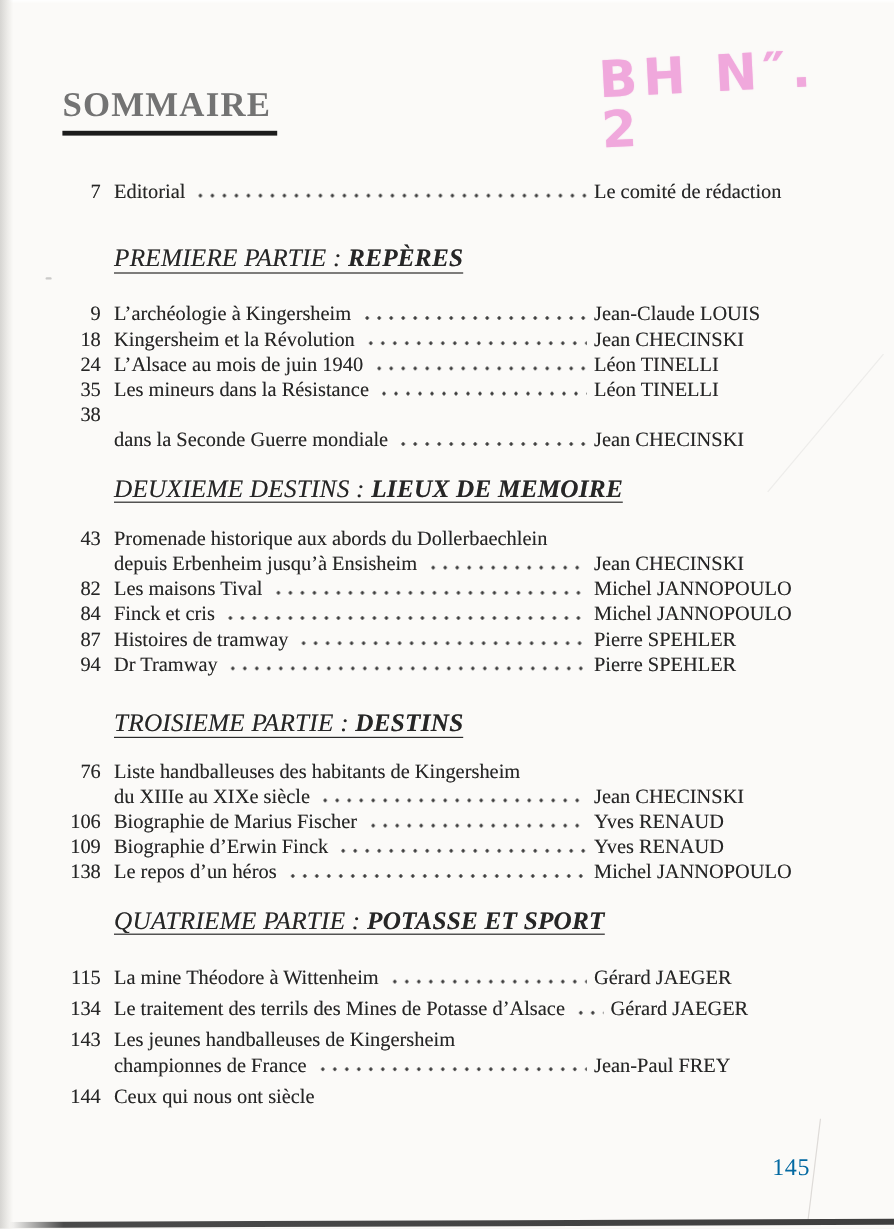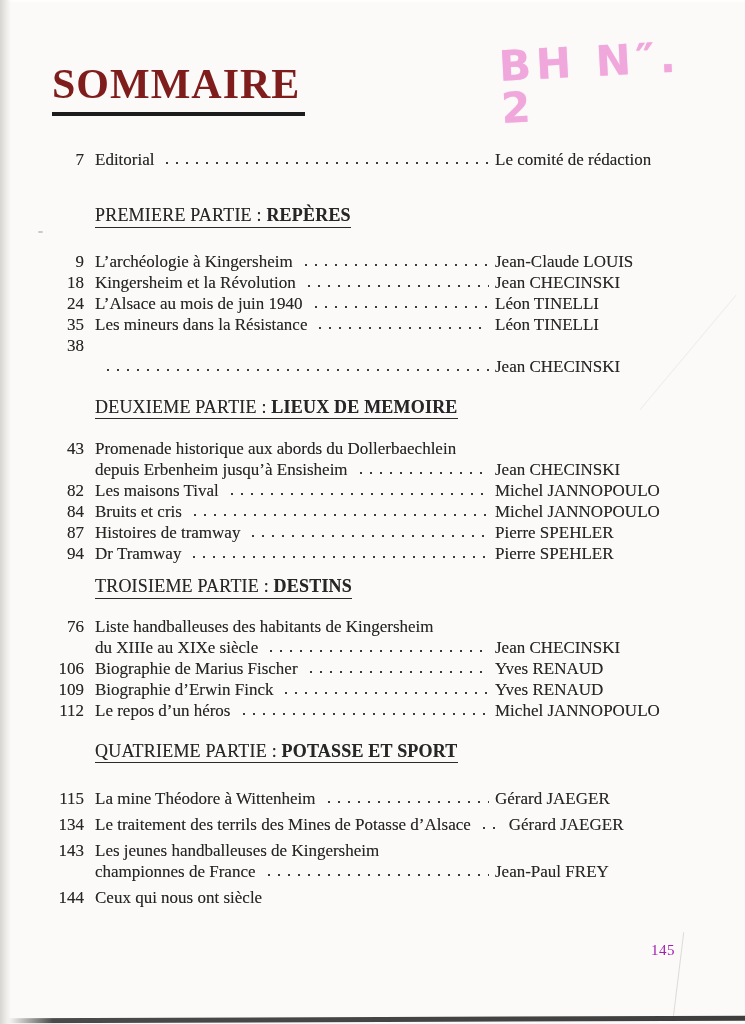--- a/index.html
+++ b/index.html
@@ -46,23 +46,23 @@
     position:absolute;left:500px;top:40px;width:230px;
     font-family:"DejaVu Sans",sans-serif;
     font-weight:bold;font-size:42px;line-height:1;
     color:#f0a8dc;letter-spacing:5px;
     transform:rotate(-3deg);
     text-shadow:0 0 1px rgba(240,168,220,0.6);
   }
 
   
   .title{
-    position:absolute;left:52px;top:60px;margin:0;
-    font-size:42px;font-weight:bold;letter-spacing:1px;
-    color:#7f1d1d;
+    position:absolute;left:52px;top:72px;margin:0;
+    font-size:29px;font-weight:bold;letter-spacing:1px;
+    color:#737373;
     border-bottom:4px solid #1c1c1c;
     padding:0 5px 4px 0;
     display:inline-block;
   }
 
   
   .toc{
     position:absolute;left:52px;top:149px;width:648px;
     font-size:17px;line-height:21px;
     text-shadow:0 0 0.5px rgba(50,50,50,0.45);
@@ -75,37 +75,38 @@
   .leader{
     flex:1 1 auto;min-width:24px;margin:0 6px 0 8px;
     background-image:radial-gradient(circle,#3c3c3c 1.2px,rgba(0,0,0,0) 1.5px);
     background-size:10px 8px;
     background-repeat:repeat-x;
     background-position:left bottom 3px;
   }
   .author{width:205px;flex:none;white-space:nowrap;}
 
   .sec-head{
-    margin:0;font-size:18px;font-weight:normal;line-height:20px;
+    margin:0;font-size:21px;font-weight:normal;line-height:20px;
     margin-left:43px;display:inline-block;
     border-bottom:1.6px solid #2a2a2a;padding-bottom:1.5px;
     letter-spacing:0.2px;
+    font-style:italic;
   }
   .sec-title{font-weight:bold;}
   .section{display:block;}
   .sec-0{margin-top:35px;} .sec-0 .rows{margin-top:23px;}
   .sec-1{margin-top:20px;} .sec-1 .rows{margin-top:19px;}
-  .sec-2{margin-top:12px;} .sec-2 .rows{margin-top:17px;}
+  .sec-2{margin-top:28px;} .sec-2 .rows{margin-top:17px;}
   .sec-3{margin-top:20px;} .sec-3 .rows{margin-top:25px;}
   .sec-3 .entry{margin-bottom:5px;}
   .closing{}
 
   .pagenum{
-    position:absolute;right:70px;top:942px;
-    font-size:15px;color:#a21caf;letter-spacing:0.5px;
+    position:absolute;right:70px;top:962px;
+    font-size:20px;color:#0369a1;letter-spacing:0.5px;
   }
 </style>
 </head>
 <body>
 
 <div class="page">
   <div class="edge-top"></div>
   <div class="edge-left"></div>
   <div class="crease-corner"></div>
   <div class="speck"></div>
@@ -161,28 +162,29 @@
     <span class="author">Léon TINELLI</span>
   </div>
           </div>
           <div class="entry">
             <div class="toc-row">
     <span class="num">38</span>
 
   </div>
             <div class="toc-row">
     <span class="num"></span>
+    <span class="entry-title">dans la Seconde Guerre mondiale</span>
     <span class="leader"></span>
     <span class="author">Jean CHECINSKI</span>
   </div>
           </div>
         </div>
   </section>
       <section class="section sec-1">
-    <h2 class="sec-head"><span class="sec-label">DEUXIEME PARTIE :</span> <span class="sec-title">LIEUX DE MEMOIRE</span></h2>
+    <h2 class="sec-head"><span class="sec-label">DEUXIEME DESTINS :</span> <span class="sec-title">LIEUX DE MEMOIRE</span></h2>
     <div class="rows">
           <div class="entry">
             <div class="toc-row">
     <span class="num">43</span>
     <span class="entry-title">Promenade historique aux abords du Dollerbaechlein</span>
 
   </div>
             <div class="toc-row">
     <span class="num"></span>
     <span class="entry-title">depuis Erbenheim jusqu’à Ensisheim</span>
@@ -194,21 +196,21 @@
             <div class="toc-row">
     <span class="num">82</span>
     <span class="entry-title">Les maisons Tival</span>
     <span class="leader"></span>
     <span class="author">Michel JANNOPOULO</span>
   </div>
           </div>
           <div class="entry">
             <div class="toc-row">
     <span class="num">84</span>
-    <span class="entry-title">Bruits et cris</span>
+    <span class="entry-title">Finck et cris</span>
     <span class="leader"></span>
     <span class="author">Michel JANNOPOULO</span>
   </div>
           </div>
           <div class="entry">
             <div class="toc-row">
     <span class="num">87</span>
     <span class="entry-title">Histoires de tramway</span>
     <span class="leader"></span>
     <span class="author">Pierre SPEHLER</span>
@@ -251,21 +253,21 @@
           <div class="entry">
             <div class="toc-row">
     <span class="num">109</span>
     <span class="entry-title">Biographie d’Erwin Finck</span>
     <span class="leader"></span>
     <span class="author">Yves RENAUD</span>
   </div>
           </div>
           <div class="entry">
             <div class="toc-row">
-    <span class="num">112</span>
+    <span class="num">138</span>
     <span class="entry-title">Le repos d’un héros</span>
     <span class="leader"></span>
     <span class="author">Michel JANNOPOULO</span>
   </div>
           </div>
         </div>
   </section>
       <section class="section sec-3">
     <h2 class="sec-head"><span class="sec-label">QUATRIEME PARTIE :</span> <span class="sec-title">POTASSE ET SPORT</span></h2>
     <div class="rows">

